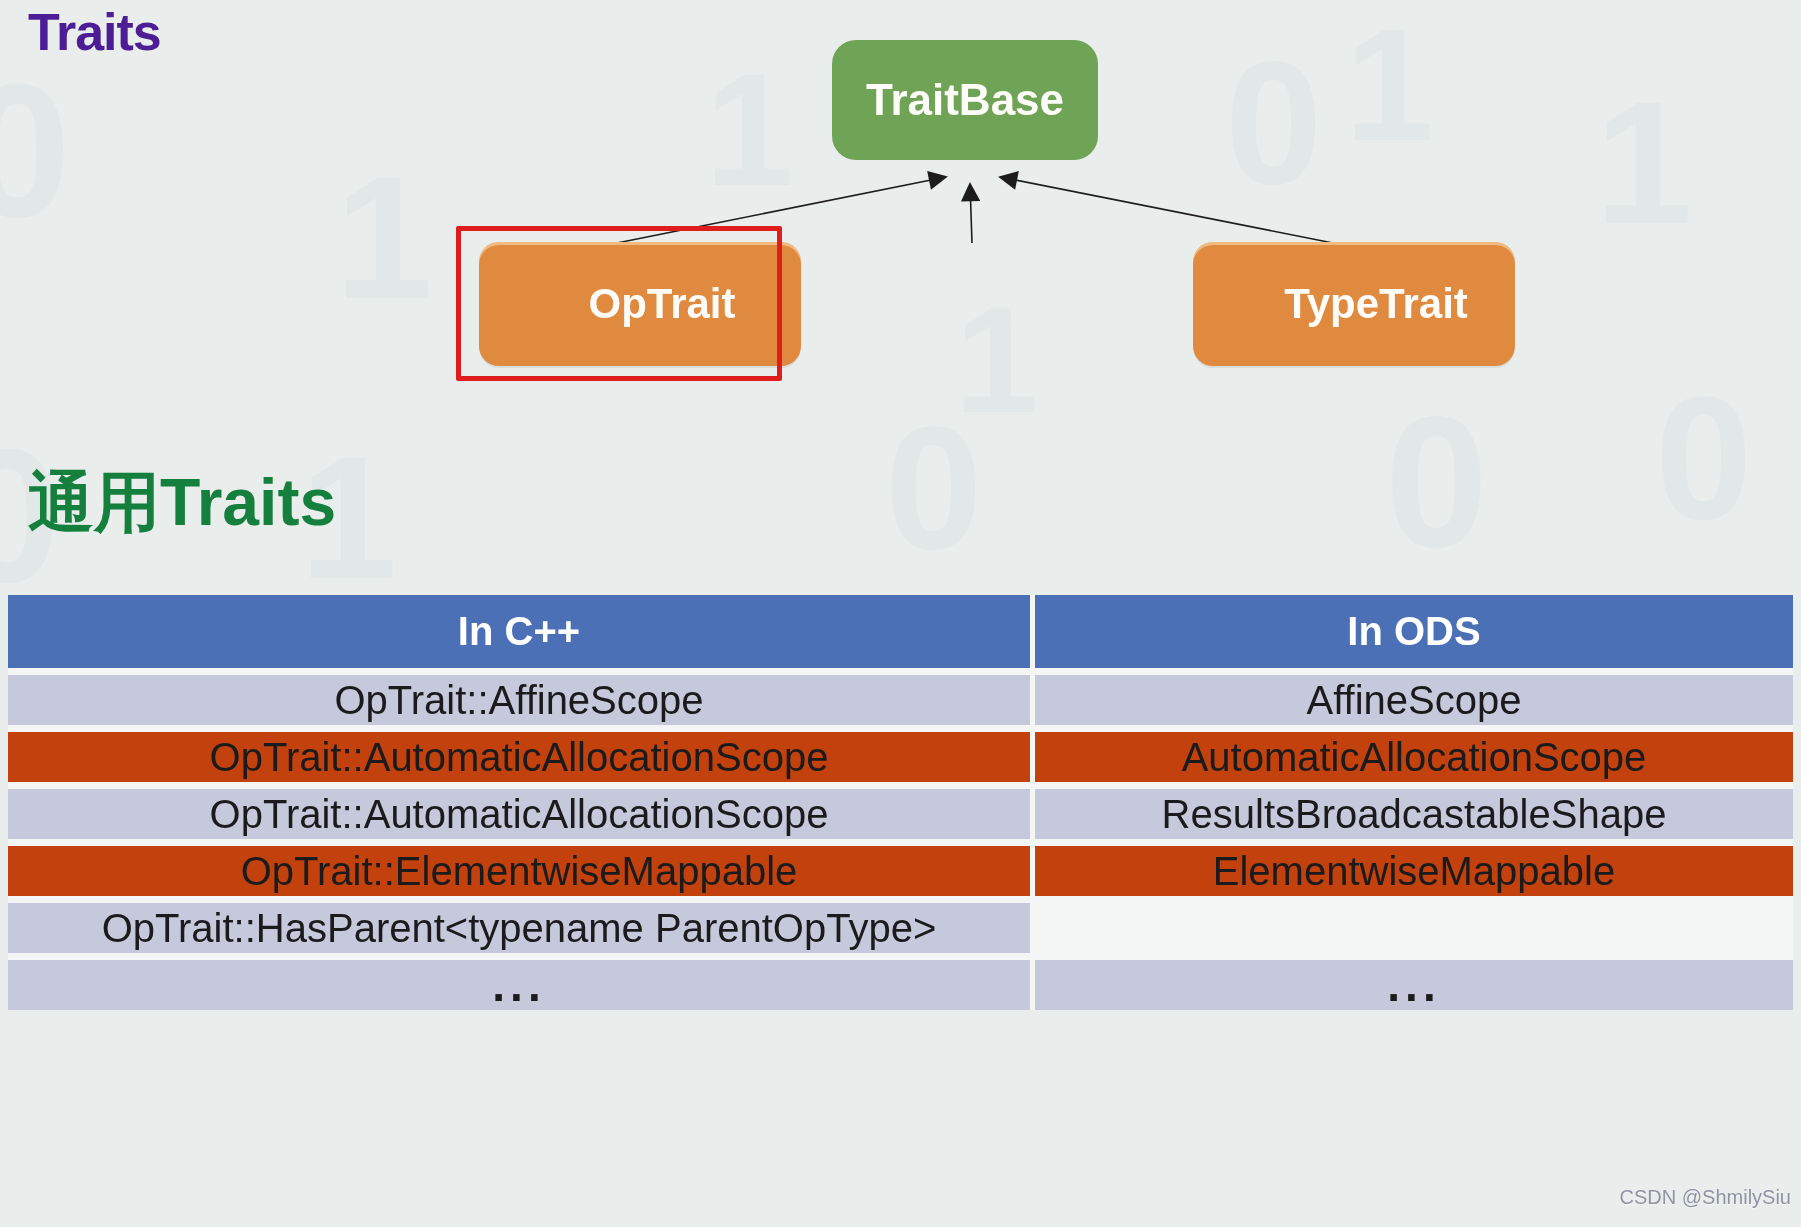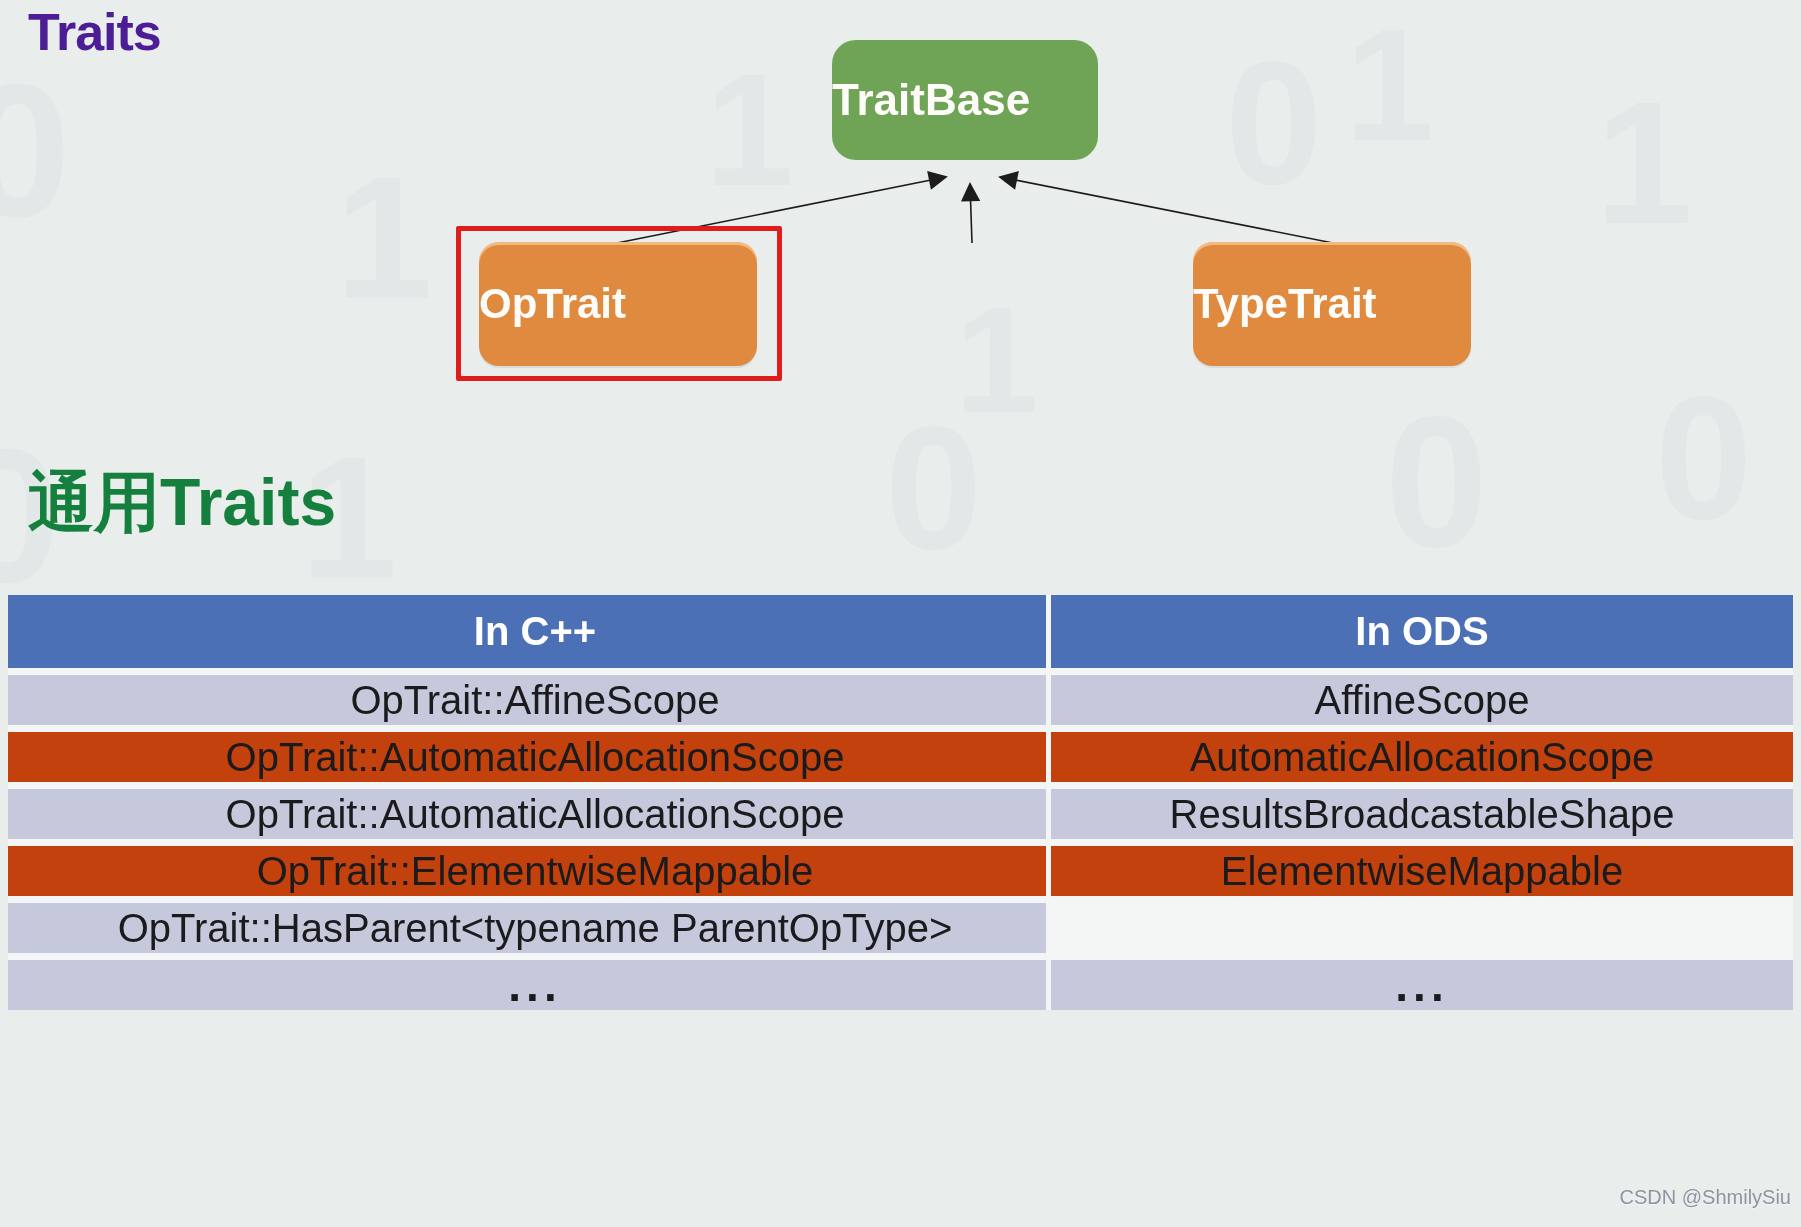--- a/index.html
+++ b/index.html
@@ -41,32 +41,33 @@
 
   .section-heading{
     position:absolute;left:28px;top:458px;
     font-size:66px;font-weight:bold;color:#15803d;
   }
 
   
   .arrows{position:absolute;left:0;top:0;z-index:1;}
   .node{
     position:absolute;
-    display:flex;align-items:center;
+    display:flex;align-items:center;justify-content:center;
     color:#fdfcf8;font-weight:bold;
     z-index:2;
   }
   .node-base{
     left:832px;top:40px;width:266px;height:120px;
     background:#6fa356;border-radius:24px;font-size:44px;
   }
   .node-child{
     width:278px;height:124px;top:242px;
     background:#e08a40;border-radius:20px;font-size:42px;
     box-shadow:inset 0 3px 0 rgba(255,226,180,.55), 0 2px 0 rgba(0,0,0,.07);
+    padding-left:44px;
   }
   .node-optrait{left:479px;}
   .node-attrtrait{left:833px;}
   .node-typetrait{left:1193px;}
   .highlight-rect{
     position:absolute;left:456px;top:226px;width:326px;height:155px;
     border:5px solid #e01d1d;border-radius:2px;
     box-sizing:border-box;z-index:3;
   }
 
@@ -75,21 +76,21 @@
     position:absolute;left:8px;top:595px;width:1785px;
     background:#f3f6f5;z-index:2;
   }
   .t-row{display:flex;gap:5px;height:50px;margin-top:7px;}
   .t-row.t-header{height:73px;margin-top:0;}
   .t-cell{
     display:flex;align-items:center;justify-content:center;
     font-size:40px;color:#1b1b1d;
     overflow:hidden;white-space:nowrap;
   }
-  .t-cell.c-left{width:1022px;flex:0 0 1022px;padding-left:16px;}
+  .t-cell.c-left{width:1022px;flex:0 0 1022px;}
   .t-cell.c-right{flex:1 1 auto;}
   .t-header .t-cell{background:#4b70b5;color:#ffffff;font-weight:bold;}
   .r-dark .t-cell{background:#c5c9db;}
   .r-light .t-cell{background:#c2410c;}
   .r-ellipsis .t-cell{font-weight:bold;font-size:46px;letter-spacing:5px;}
 
   .watermark{
     position:absolute;right:10px;top:1186px;
     font-size:20px;color:#8f93a3;z-index:4;
     text-shadow:0 1px 0 rgba(255,255,255,.5);

